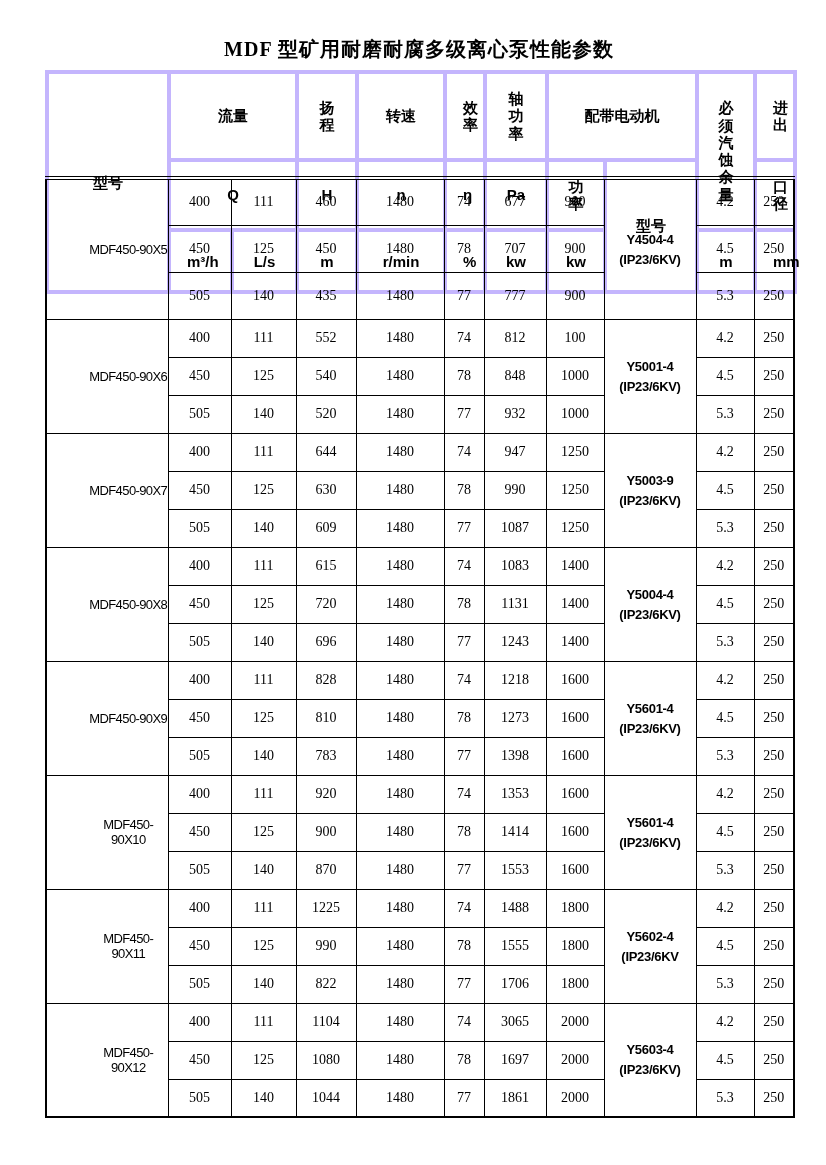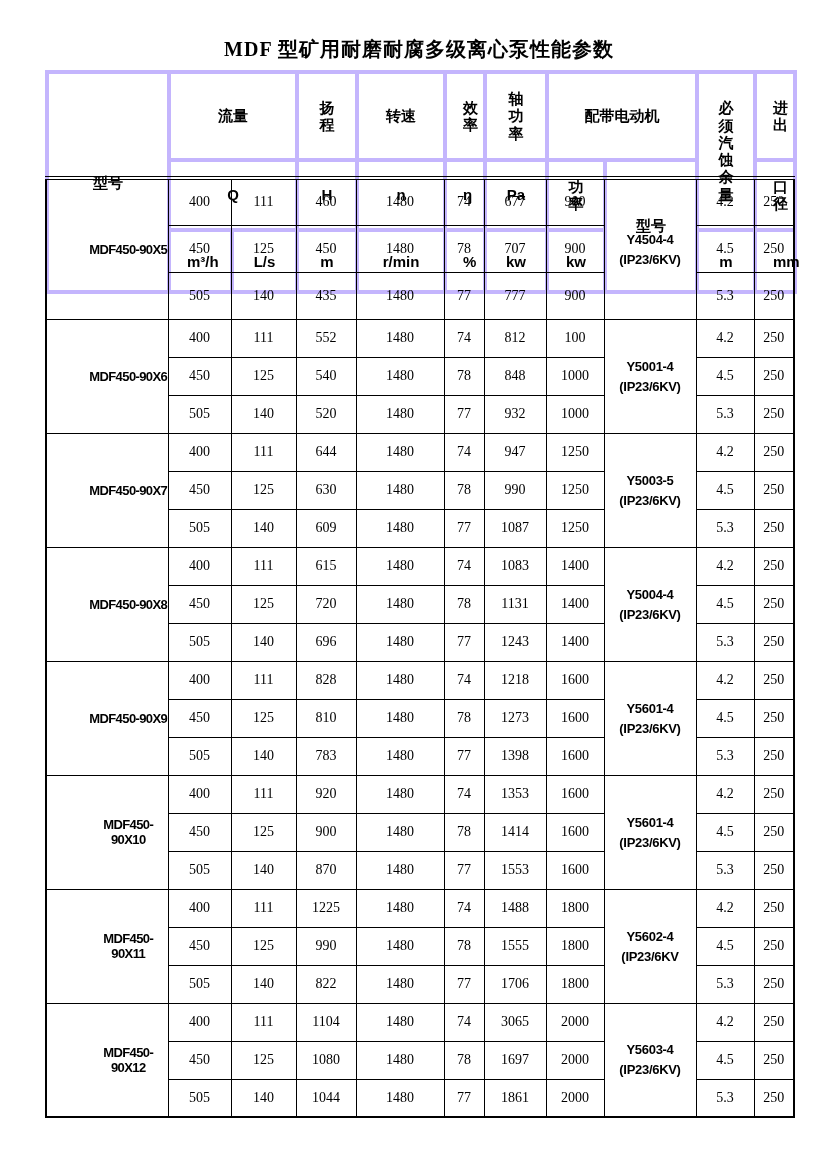--- a/index.html
+++ b/index.html
@@ -9,21 +9,21 @@
          font-family:"Liberation Serif",serif;font-weight:bold;font-size:20px;letter-spacing:1px;}
   table{border-collapse:collapse;table-layout:fixed;}
   .hdr{position:absolute;top:70px;left:45px;width:748px;border:2px solid #000;}
   .hdr td{border:4px solid #c4b5fd;height:26px;padding:16px;text-align:center;vertical-align:middle;
           font-weight:bold;font-size:15px;line-height:1.15;}
   .bodytbl{position:absolute;top:176px;left:45px;width:748px;border:2px solid #000;border-top:4px double #000;}
   .bodytbl td{border:1px solid #000;padding:0;text-align:center;vertical-align:middle;}
   .bodytbl tr{height:38px;}
   .bodytbl tr.tall{height:47px;}
   td.val{font-family:"Liberation Serif",serif;font-size:14px;}
-  td.model-cell{font-weight:bold;font-size:13px;letter-spacing:-0.6px;padding-left:42px;}
+  td.model-cell{font-weight:normal;font-size:13px;letter-spacing:-0.6px;padding-left:42px;}
   td.motor-cell{font-weight:bold;font-size:13px;letter-spacing:-0.3px;}
   td.motor-cell div{margin:5px 0;}
 </style>
 </head>
 <body>
 
 <div class="page">
 
   <h1 class="title">MDF 型矿用耐磨耐腐多级离心泵性能参数</h1>
 
@@ -171,21 +171,21 @@
         <tr>
           <td class="model-cell" rowspan="3">MDF450-90X7</td>
           <td class="val">400</td>
           <td class="val">111</td>
           <td class="val">644</td>
           <td class="val">1480</td>
           <td class="val">74</td>
           <td class="val">947</td>
           <td class="val">1250</td>
           <td class="motor-cell" rowspan="3">
-            <div>Y5003-5</div>
+            <div>Y5003-9</div>
             <div>(IP23/6KV)</div>
           </td>
           <td class="val">4.2</td>
           <td class="val">250</td>
         </tr>
         <tr>
           <td class="val">450</td>
           <td class="val">125</td>
           <td class="val">630</td>
           <td class="val">1480</td>

